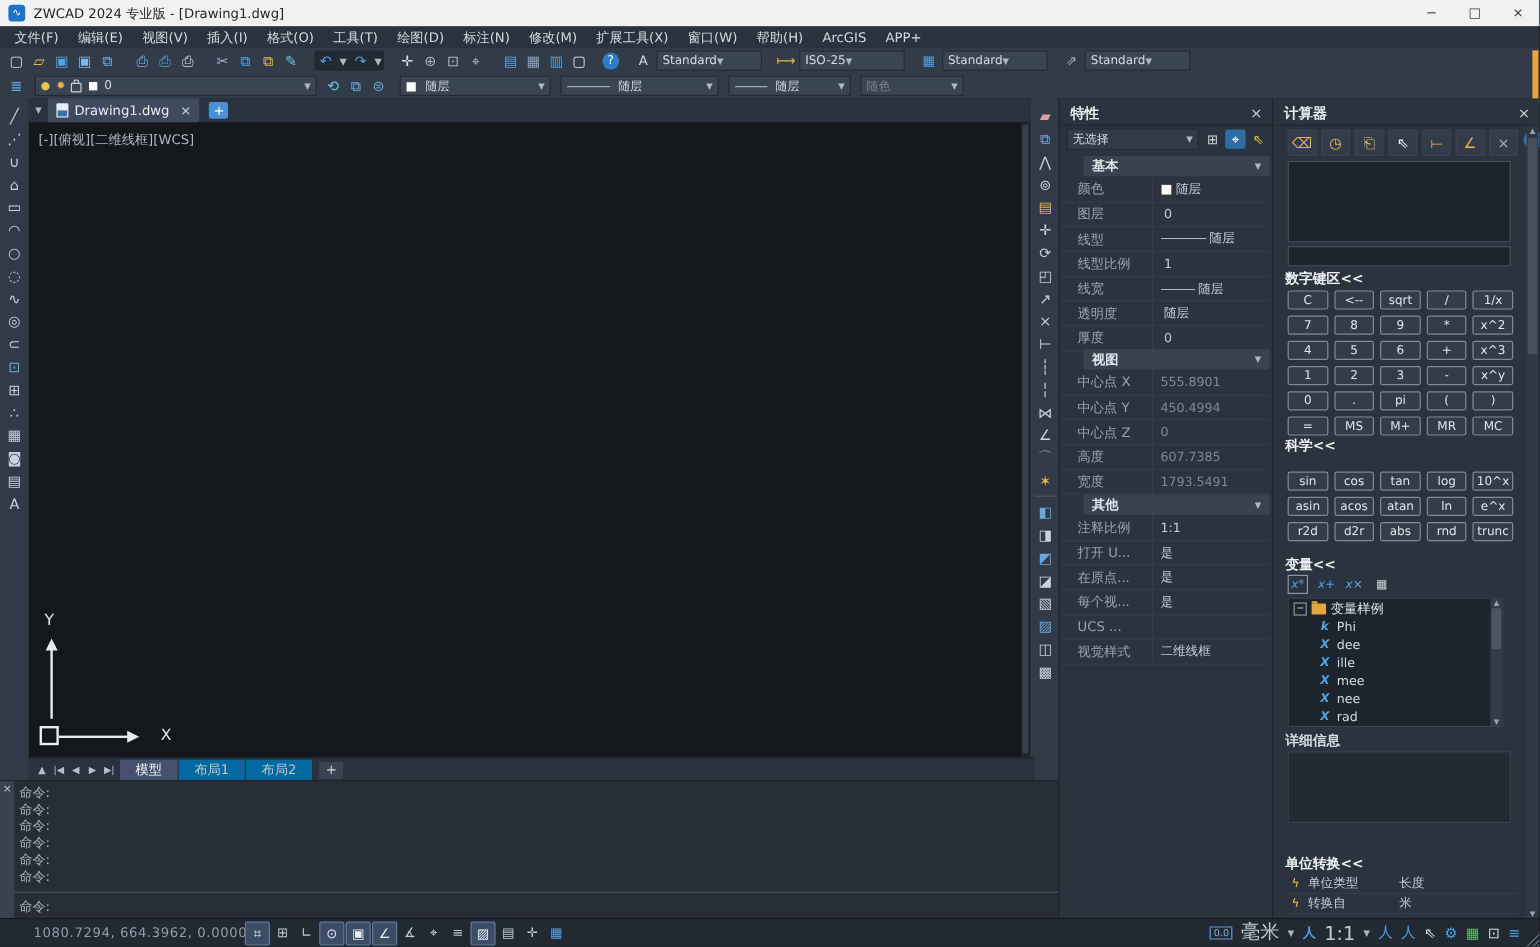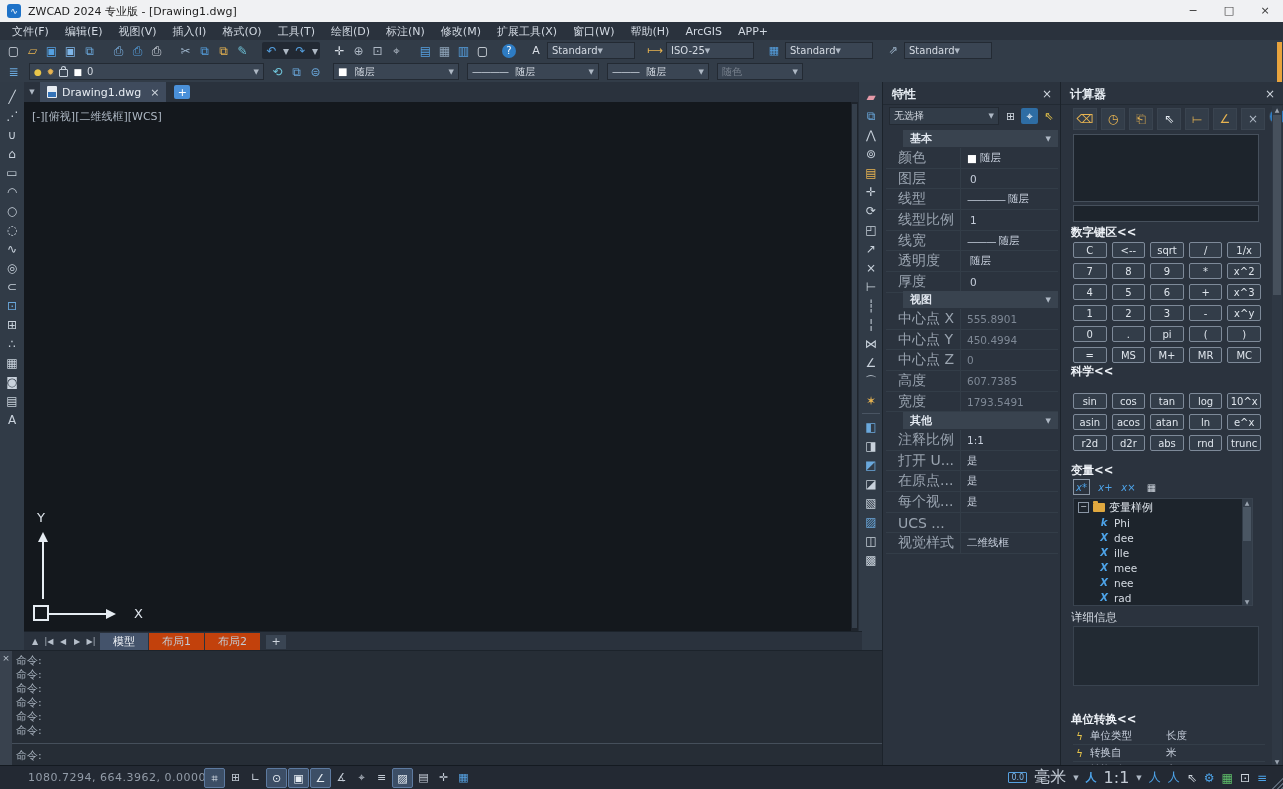--- a/index.html
+++ b/index.html
@@ -71,51 +71,51 @@
           border-right:5px solid transparent;border-bottom:10px solid #e6ecf2}
   .vline{position:absolute;left:10px;top:31px;width:2px;height:58px;background:#e6ecf2}
   .obox{position:absolute;left:1px;bottom:1px;width:12px;height:12px;border:2px solid #e6ecf2}
   .hline{position:absolute;left:17px;bottom:7px;width:58px;height:2px;background:#e6ecf2}
   .harrow{position:absolute;left:74px;bottom:3px;border-top:5px solid transparent;border-bottom:5px solid transparent;
           border-left:10px solid #e6ecf2}
   .xlab{position:absolute;left:102px;bottom:1px;color:#dfe5ec;font-size:13px}
   .modeltabs{position:absolute;left:24px;top:631px;width:834px;height:19px;background:#2a323d;border-top:1px solid #1c232b;
              display:flex;align-items:center;padding-left:4px;gap:1px}
   .navi{width:14px;text-align:center;font-size:8px;color:#b6bfca;flex:none}
-  .mtab{height:18px;padding:0 13px;display:flex;align-items:center;background:#c2410c;color:#c3cad3;margin-left:1px}
+  .mtab{height:18px;padding:0 13px;display:flex;align-items:center;background:#0369a1;color:#c3cad3;margin-left:1px}
   .addlayout{width:20px;height:14px;line-height:14px;text-align:center;background:#3a4553;color:#cfd6de;margin-left:5px}
   
   .panel{position:absolute;top:82px;height:683px;background:#2b333e;border-left:1px solid #1c232b}
   .phead{position:absolute;top:2px;left:0;right:0;height:20px;display:flex;align-items:center;
          padding:0 9px;border-bottom:1px solid #222a33}
   .ptitle{font-weight:bold;color:#e6ecf2;font-size:12px}
   .pclose{margin-left:auto;color:#cfd6de;font-size:12px}
   
   .props{left:882px;width:178px}
   .selrow{position:absolute;top:25px;left:6px;right:4px;height:18px;display:flex;align-items:center;gap:3px}
   .seldrop{width:104px;height:16px;background:#323c48;border:1px solid #232a33;display:flex;align-items:center;
            justify-content:space-between;padding:0 4px;font-size:10px;color:#d5dbe3}
   .ptool{width:17px;height:16px;display:flex;align-items:center;justify-content:center;font-size:11px;color:#cfd6de}
   .sechead{position:absolute;left:20px;right:3px;height:17px;background:#39434f;display:flex;align-items:center;
            justify-content:space-between;padding:0 7px;font-weight:bold;color:#e0e6ee}
   .prows{position:absolute;left:3px;right:3px}
   .prow{height:19.7px;display:flex;align-items:stretch;border-bottom:1px solid #333d48;padding-left:12px}
-  .plab{width:62px;color:#9aa4b0;font-size:14px;flex:none;display:flex;align-items:center}
+  .plab{width:62px;color:#9aa4b0;font-size:11px;flex:none;display:flex;align-items:center}
   .pval{flex:1;color:#c6cedb;font-size:10.5px;display:flex;align-items:center;border-left:1px solid #333d48;padding-left:6px}
   .dim .pval{color:#7f8996}
   .ppre{margin-right:3px}
   
   .calc{left:1060px;width:223px}
   .ctools{position:absolute;top:26px;left:12px;display:flex;gap:4px}
   .ctool{width:22px;height:20px;border:1px solid #3a4450;background:#333d49;display:flex;
          align-items:center;justify-content:center;font-size:12px}
   .chist{position:absolute;top:52px;left:12px;width:184px;height:66px;background:#1d242c;border:1px solid #46505c}
   .cinput{position:absolute;top:123px;left:12px;width:184px;height:15px;background:#1d242c;border:1px solid #46505c}
   .clabel{position:absolute;left:10px;font-weight:bold;color:#eef2f7;font-size:11.5px}
-  .clabel.plain{font-weight:normal;color:#d5dbe3}
+  .clabel.plain{font-weight:bold;color:#d5dbe3}
   .ckeys{position:absolute;left:12px;width:188px;display:grid;grid-template-columns:repeat(5,1fr);gap:5px}
   .ckey{height:14px;border:1px solid #7e8a99;border-radius:2px;background:#333d49;color:#dfe5ec;font-size:10px;
         display:flex;align-items:center;justify-content:center;white-space:nowrap}
   .vtools{position:absolute;top:397px;left:12px;display:flex;gap:8px;align-items:center}
   .vtool{min-width:15px;height:14px;display:flex;align-items:center;justify-content:center;color:#4da3e8;
          font-style:italic;font-size:10px}
   .vtree{position:absolute;top:416px;left:12px;width:178px;height:106px;background:#1d242c;border:1px solid #39434f;overflow:hidden}
   .vfolder{height:16px;display:flex;align-items:center;gap:4px;padding-left:4px;color:#dfe5ec}
   .minusbox{width:9px;height:9px;border:1px solid #8a96a5;font-size:8px;line-height:7px;text-align:center;color:#cfd6de}
   .foldericon{width:12px;height:9px;background:#e0a83f;border-radius:1px;position:relative}

